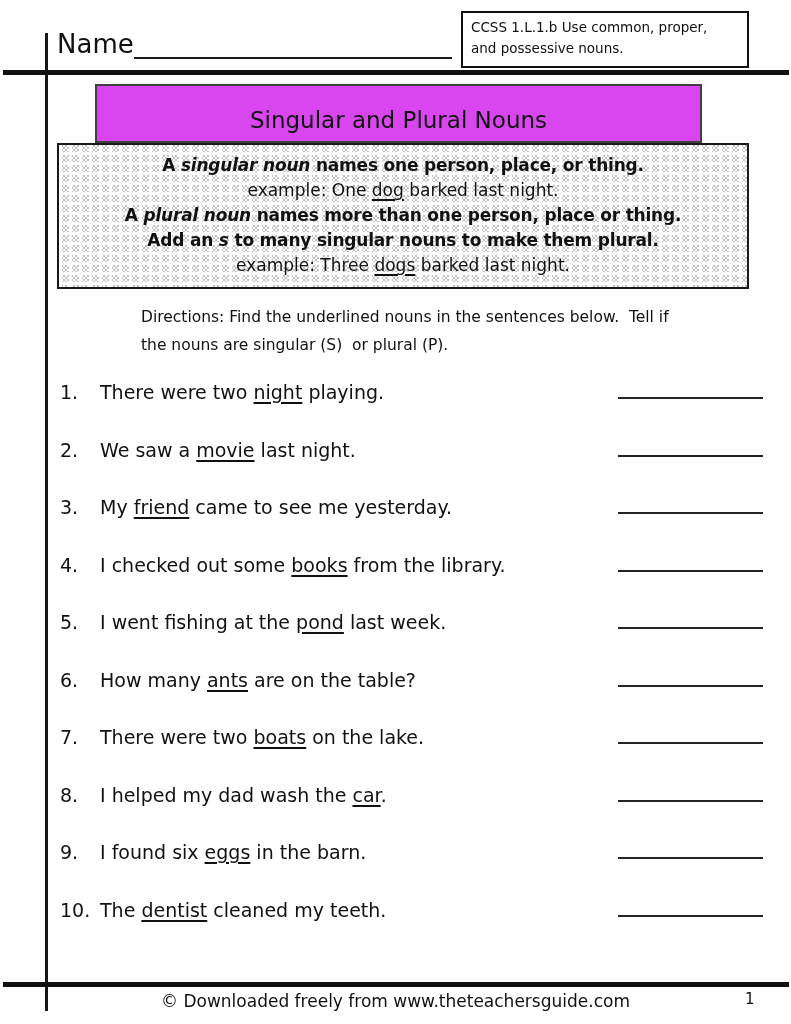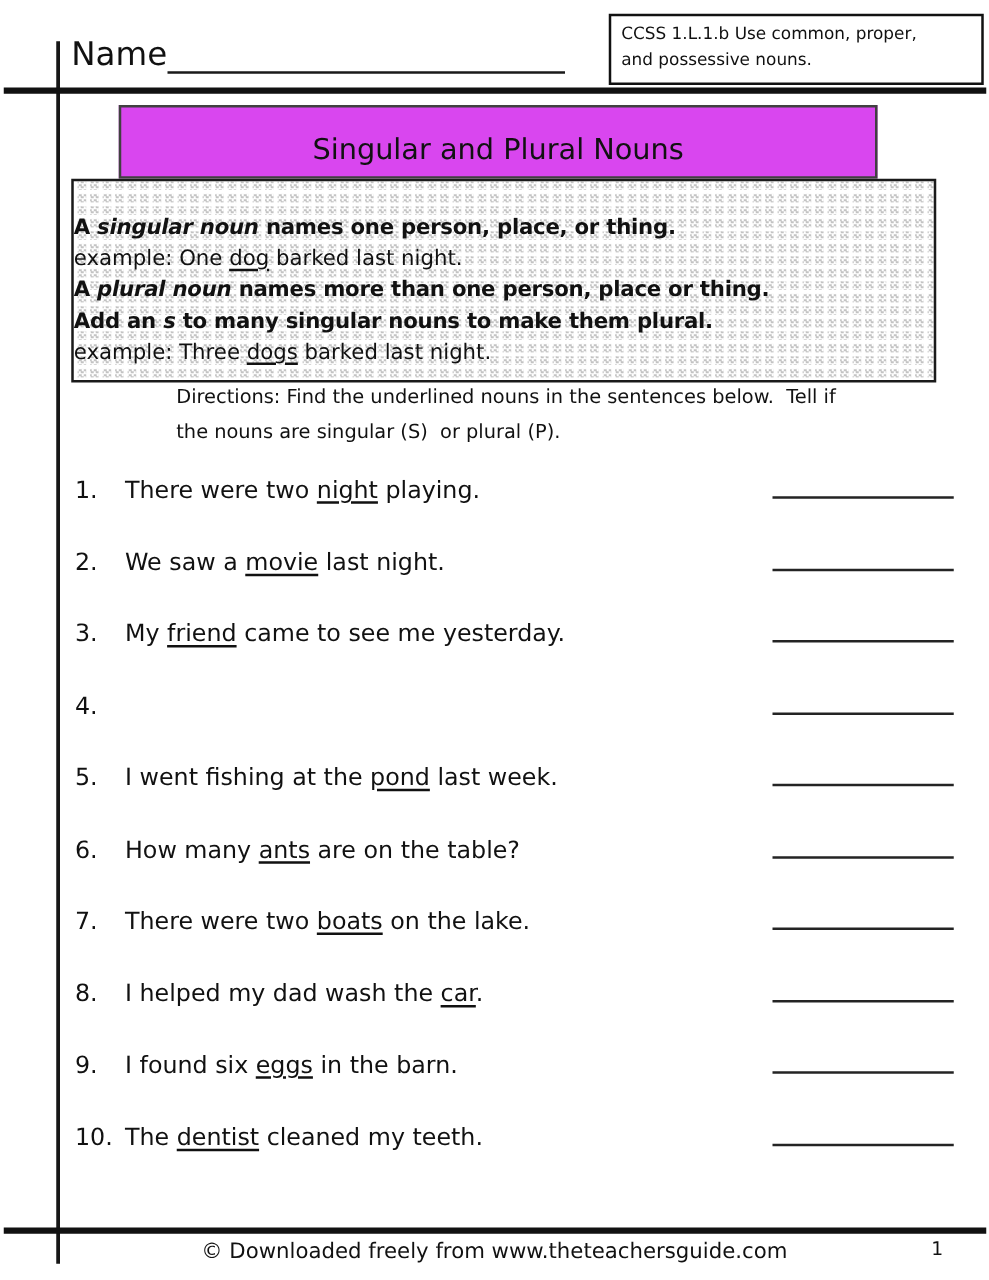--- a/index.html
+++ b/index.html
@@ -12,36 +12,36 @@
 
   
   .vline{left:45px;top:33px;width:3px;height:978px;background:#161616;}
 
   
   .name-row{left:57px;top:27px;display:flex;align-items:flex-start;}
   .name-label{font-size:26px;line-height:34px;}
   .name-blank{display:inline-block;width:318px;height:30px;border-bottom:2px solid #1a1a1a;}
 
   
-  .ccss-box{left:487px;top:11px;width:264px;border:2px solid #111;background:#fff;
-    padding:4px 24px 7px 8px;font-size:13.5px;line-height:1.55;}
+  .ccss-box{left:461px;top:11px;width:264px;border:2px solid #111;background:#fff;
+    padding:4px 12px 7px 8px;font-size:13.5px;line-height:1.55;}
 
   
   .hrule{left:3px;width:786px;height:5px;background:#111;}
   .hrule.top{top:70px;}
   .hrule.bottom{top:982px;}
 
   
   .title-box{left:95px;top:84px;width:603px;height:47px;background:#d946ef;
     border:2px solid #404040;display:flex;justify-content:center;align-items:flex-end;
     padding-bottom:8px;font-size:23px;}
 
   
   .def-box{left:57px;top:143px;width:688px;height:134px;border:2px solid #1a1a1a;
-    padding-top:25px;font-size:17px;line-height:25px;
+    text-align:center;padding-top:8px;font-size:17px;line-height:25px;
     background-color:#fff;
     background-image:
       repeating-linear-gradient(0deg,#fff 0 3px,rgba(255,255,255,0) 3px 10px),
       repeating-linear-gradient(90deg,#fff 0 3px,rgba(255,255,255,0) 3px 10px),
       repeating-conic-gradient(#c3c3c3 0% 25%,#fff 0% 50%);
     background-size:10px 10px,10px 10px,4px 4px;}
   .def-line{white-space:nowrap;}
   .def-line.rule{font-weight:bold;letter-spacing:-0.2px;}
   .def-term{font-weight:bold;font-style:italic;}
   .def-underline{text-decoration:underline;text-decoration-thickness:2px;text-underline-offset:3px;}
@@ -107,20 +107,21 @@
       <span class="answer-blank"></span>
   </div>
   <div class="row">
     <span class="num">3.</span>
     <span class="stext"><span>My </span><u>friend</u><span> came to see me yesterday.</span></span>
     <span class="spacer"></span>
       <span class="answer-blank"></span>
   </div>
   <div class="row">
     <span class="num">4.</span>
+    <span class="stext"><span>I checked out some </span><u>books</u><span> from the library.</span></span>
     <span class="spacer"></span>
       <span class="answer-blank"></span>
   </div>
   <div class="row">
     <span class="num">5.</span>
     <span class="stext"><span>I went fishing at the </span><u>pond</u><span> last week.</span></span>
     <span class="spacer"></span>
       <span class="answer-blank"></span>
   </div>
   <div class="row">

